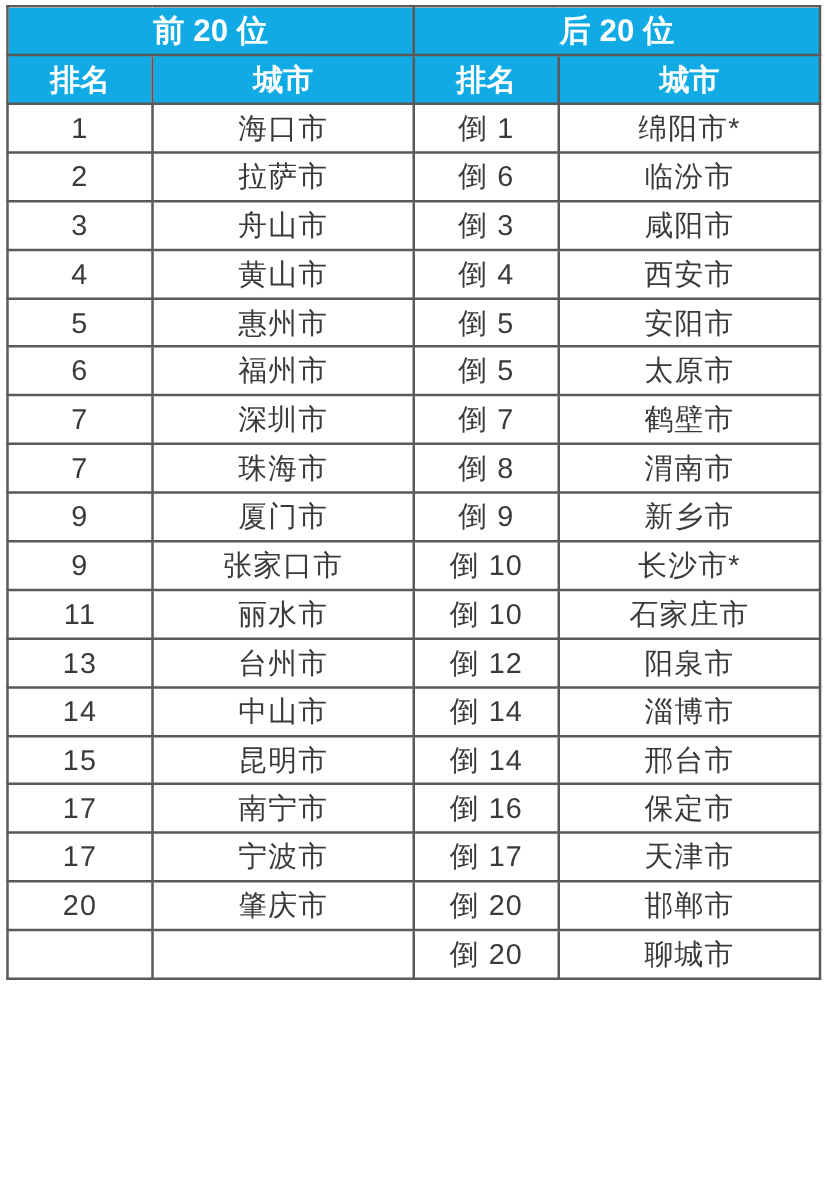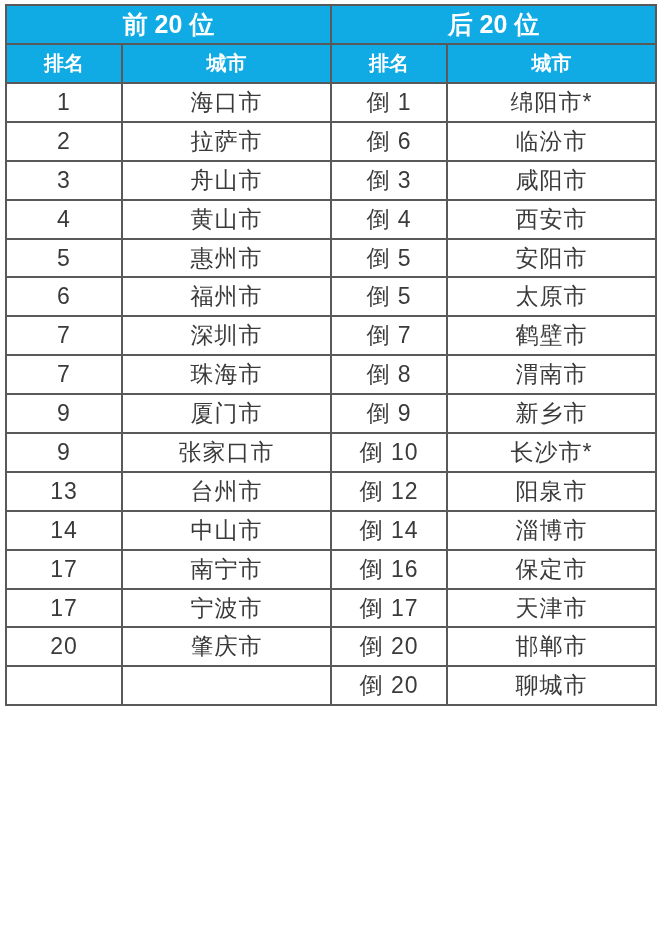--- a/index.html
+++ b/index.html
@@ -36,21 +36,21 @@
     background: #10aae4;
     color: #ffffff;
     font-weight: bold;
   }
   tr.group-row th {
     height: 37px;
     font-size: 25px;
   }
   tr.col-row th {
     height: 37px;
-    font-size: 20px;
+    font-size: 24px;
   }
   tbody td {
     height: 36.9px;
     font-size: 23px;
     color: #3a3a3a;
     background: #ffffff;
     letter-spacing: 1px;
   }
 </style>
 </head>
@@ -131,30 +131,42 @@
           <td>倒 9</td>
           <td>新乡市</td>
         </tr>
         <tr>
           <td>9</td>
           <td>张家口市</td>
           <td>倒 10</td>
           <td>长沙市*</td>
         </tr>
         <tr>
+          <td>11</td>
+          <td>丽水市</td>
+          <td>倒 10</td>
+          <td>石家庄市</td>
+        </tr>
+        <tr>
           <td>13</td>
           <td>台州市</td>
           <td>倒 12</td>
           <td>阳泉市</td>
         </tr>
         <tr>
           <td>14</td>
           <td>中山市</td>
           <td>倒 14</td>
           <td>淄博市</td>
+        </tr>
+        <tr>
+          <td>15</td>
+          <td>昆明市</td>
+          <td>倒 14</td>
+          <td>邢台市</td>
         </tr>
         <tr>
           <td>17</td>
           <td>南宁市</td>
           <td>倒 16</td>
           <td>保定市</td>
         </tr>
         <tr>
           <td>17</td>
           <td>宁波市</td>

